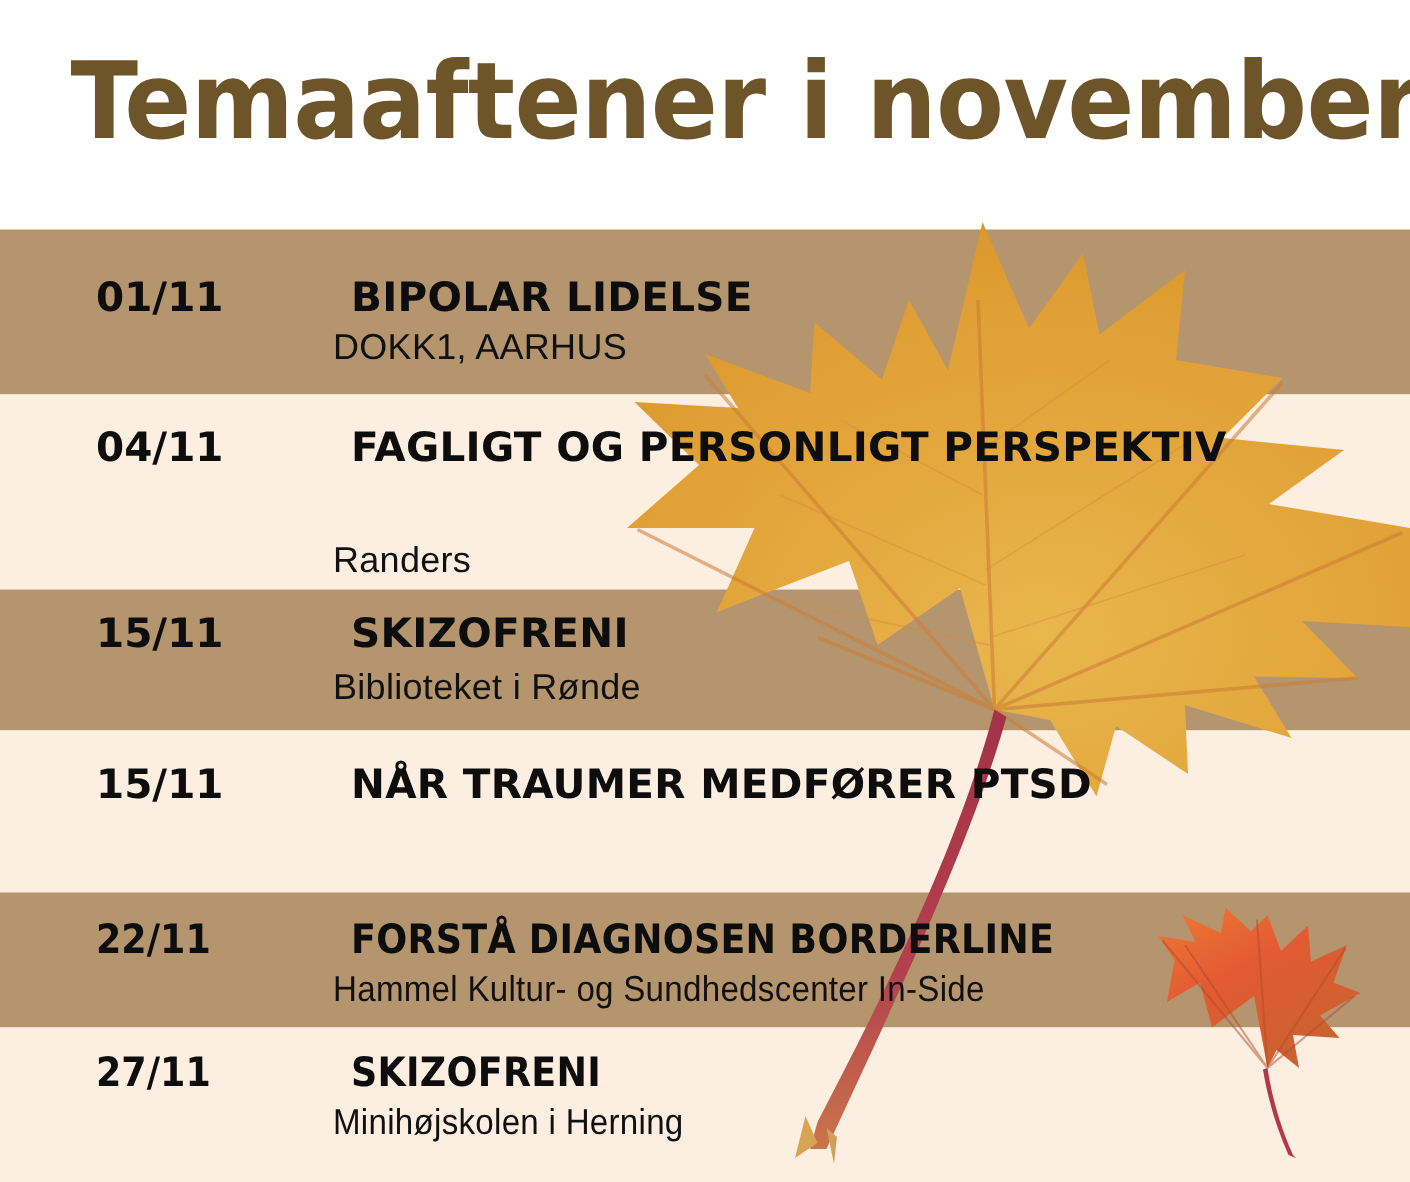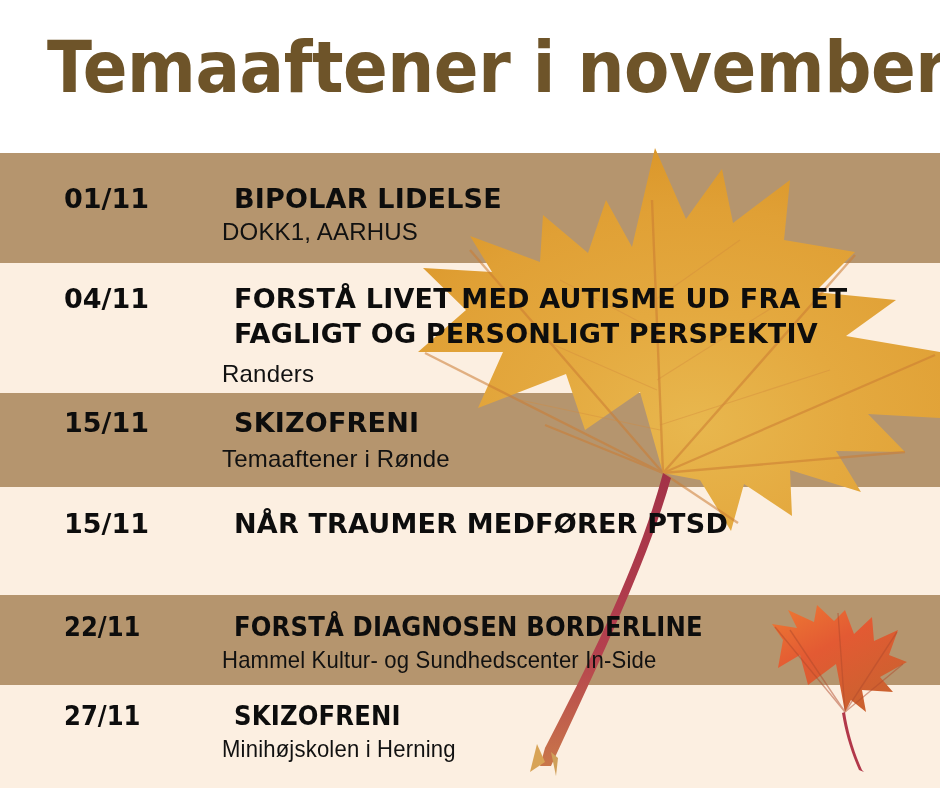--- a/index.html
+++ b/index.html
@@ -231,31 +231,30 @@
       <div class="row" style="top: 153px; height: 110px;">
         <div class="row-date" style="top: 30px;">01/11</div>
         <div class="row-body" style="top: 28px; position: absolute;">
           <div class="row-title">BIPOLAR LIDELSE</div>
         </div>
         <div class="row-venue" style="position: absolute; left: 222px; top: 63px;">DOKK1, AARHUS</div>
       </div>
       <div class="row" style="top: 263px; height: 130px;">
         <div class="row-date" style="top: 20px;">04/11</div>
         <div class="row-body" style="top: 18px; position: absolute;">
-          <div class="row-title">FORSTÅ LIVET MED AUTISME UD FRA ET</div>
           <div class="row-title">FAGLIGT OG PERSONLIGT PERSPEKTIV</div>
         </div>
         <div class="row-venue" style="position: absolute; left: 222px; top: 95px;">Randers</div>
       </div>
       <div class="row" style="top: 393px; height: 94px;">
         <div class="row-date" style="top: 14px;">15/11</div>
         <div class="row-body" style="top: 12px; position: absolute;">
           <div class="row-title">SKIZOFRENI</div>
         </div>
-        <div class="row-venue" style="position: absolute; left: 222px; top: 50px;">Temaaftener i Rønde</div>
+        <div class="row-venue" style="position: absolute; left: 222px; top: 50px;">Biblioteket i Rønde</div>
       </div>
       <div class="row" style="top: 487px; height: 108px;">
         <div class="row-date" style="top: 21px;">15/11</div>
         <div class="row-body" style="top: 19px; position: absolute;">
           <div class="row-title">NÅR TRAUMER MEDFØRER PTSD</div>
         </div>
       </div>
       <div class="row narrow" style="top: 595px; height: 90px;">
         <div class="row-date" style="top: 16px;">22/11</div>
         <div class="row-body" style="top: 14px; position: absolute;">

